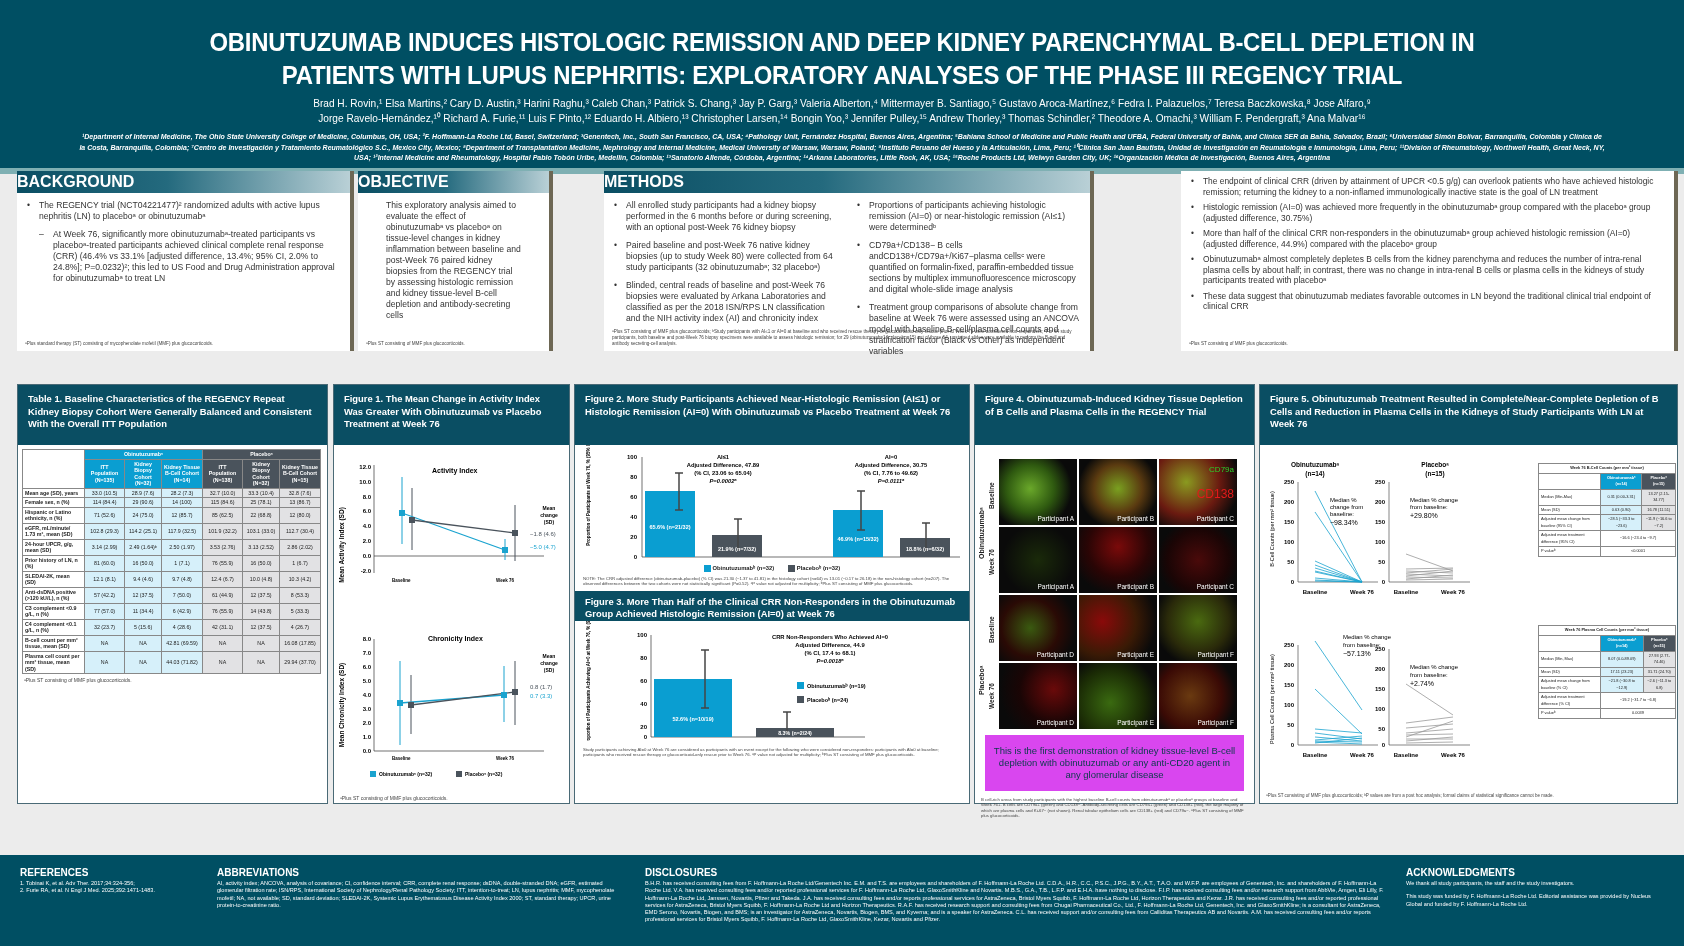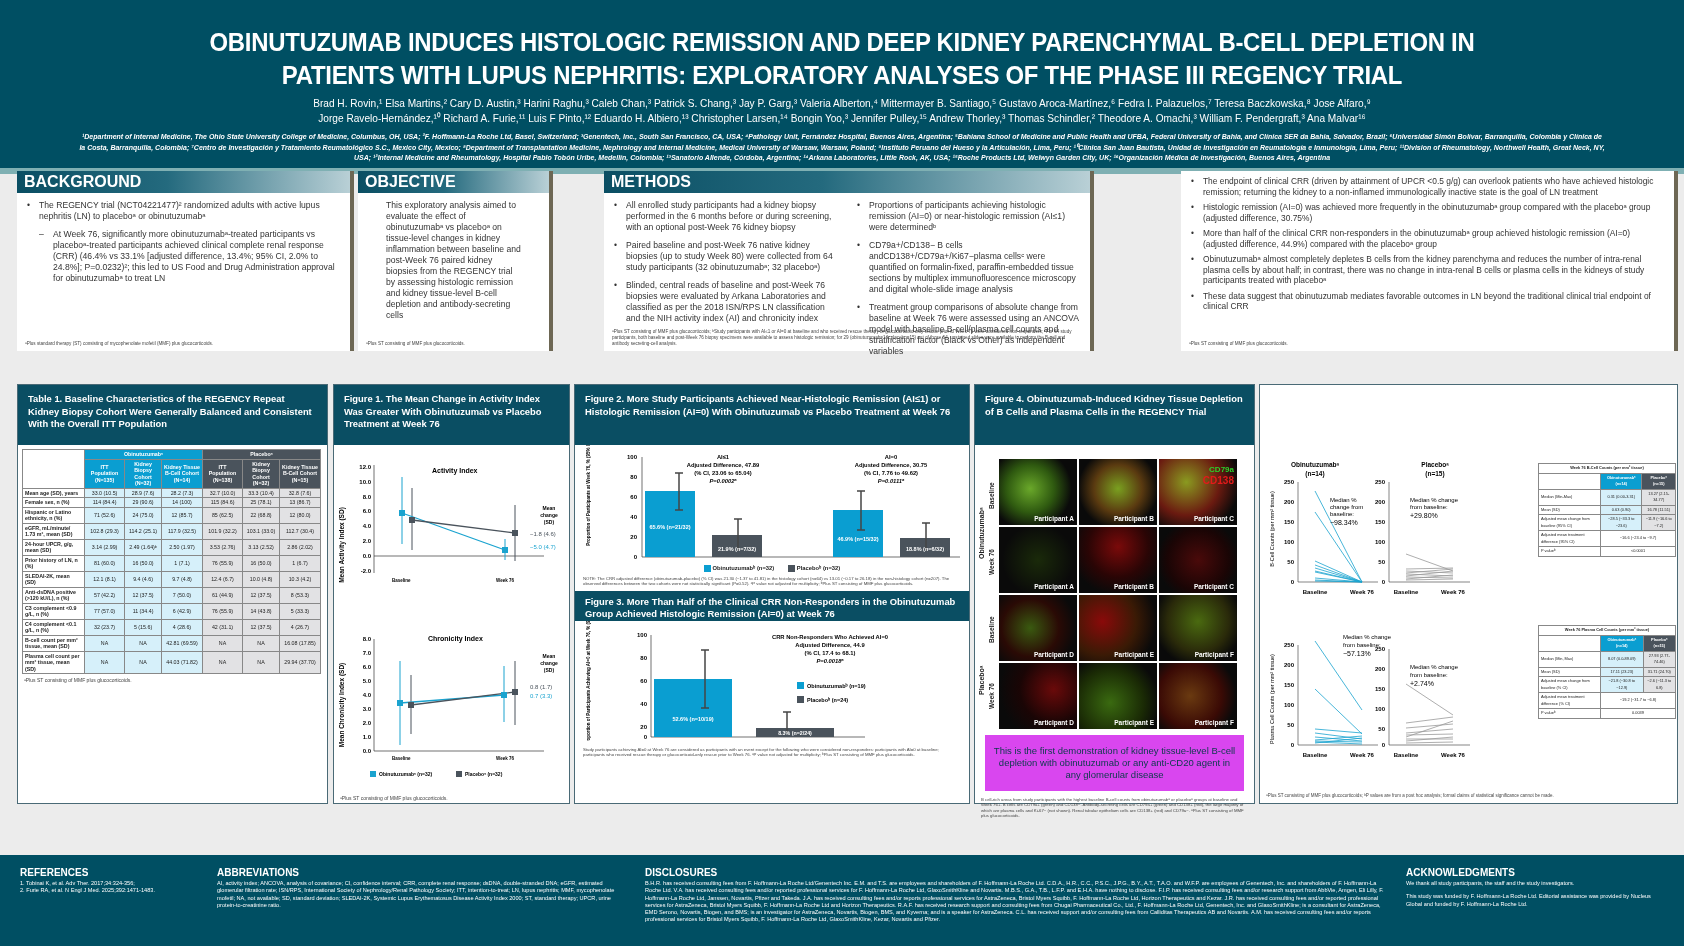--- a/index.html
+++ b/index.html
@@ -4,21 +4,21 @@
 <style>
 *{box-sizing:border-box;margin:0;padding:0}
 body{width:1684px;height:946px;background:#004f63;font-family:"Liberation Sans",sans-serif;color:#222;overflow:hidden;position:relative}
 .header{height:168px;text-align:center;color:#fff;padding-top:26px}
 .title{font-family:"Liberation Sans",sans-serif;font-weight:bold;font-size:26px;line-height:33px;letter-spacing:-0.3px;transform:scaleX(0.92)}
 .authors{font-size:11.5px;margin-top:4px;line-height:15px;transform:scaleX(0.88)}
 .affil{font-size:7.6px;font-style:italic;font-weight:bold;margin-top:6px;line-height:10.5px;padding:0 12px;transform:scaleX(0.92)}
 .main{position:absolute;top:168px;left:0;width:1684px;height:687px;background:#ececec}
 .topband{position:absolute;top:0;left:0;width:1684px;height:6px;background:#7fb0b3}
 .box{position:absolute;background:#fff;border-right:4px solid #6d6754;}
-.sechead{height:22px;color:#fff;font-weight:bold;font-size:16px;padding-left:7px;line-height:22px;background:linear-gradient(90deg,#0a4e63 0%,#246a7e 45%,#b9d0d6 100%)}
+.sechead{height:22px;color:#fff;font-weight:bold;font-size:16px;line-height:22px;background:linear-gradient(90deg,#0a4e63 0%,#246a7e 45%,#b9d0d6 100%)}
 .sechead.concl{background:linear-gradient(90deg,#5fa396 0%,#8ebfb6 50%,#d8e9e6 100%)}
 .bul{font-size:8.6px;line-height:11px;color:#333;padding:0 8px}
 .bul li{list-style:none;position:relative;padding-left:14px;margin-top:7px}
 .bul li:before{content:"•";position:absolute;left:2px}
 .bul li.sub{padding-left:28px}
 .bul li.sub:before{content:"–";left:14px}
 .fn{position:absolute;bottom:4px;left:8px;right:8px;font-size:4.6px;color:#444;line-height:6px}
 .results-bar{position:absolute;top:190px;left:17px;width:1661px;height:20px;background:linear-gradient(90deg,#004f63 0%,#1d6377 40%,#c4d8dc 100%);color:#fff;font-weight:bold;font-size:15px;line-height:20px;padding-left:7px}
 .panel{position:absolute;top:216px;background:#fff;border:1px solid #4a6a76}
 .phead{background:#0a4e63;color:#fff;font-weight:bold;font-size:9.4px;line-height:12.5px;padding:8px 10px 0 10px}
@@ -29,21 +29,21 @@
 .obh{background:#0a9ed1;color:#fff;font-weight:bold}
 .plh{background:#4a535c;color:#fff;font-weight:bold}
 .small{font-size:5px;color:#444;line-height:6.2px}
 .callout{background:#d946ef;color:#0a3a4a;font-size:9.5px;text-align:center;line-height:12px;padding:10px 6px;margin:6px 10px}
 .footer{position:absolute;top:855px;left:0;width:1684px;height:91px;color:#fff}
 .footer h4{font-size:10px;font-weight:bold;margin-bottom:2px}
 .footer p{font-size:5.6px;line-height:7.3px}
 .fcol{position:absolute;top:12px}
 .histo{display:grid;grid-template-columns:repeat(3,78px);grid-template-rows:repeat(4,66px);gap:2px;margin-left:24px}
 .histo div{background:#0b0b0b;position:relative;overflow:hidden}
-.histo span{position:absolute;right:3px;bottom:3px;color:#fff;font-weight:bold;font-size:6.5px}
+.histo span{position:absolute;right:3px;bottom:3px;color:#fff;font-weight:normal;font-size:6.5px}
 </style>
 </head>
 <body>
 
 <div class="header">
   <div class="title">
     <div>OBINUTUZUMAB INDUCES HISTOLOGIC REMISSION AND DEEP KIDNEY PARENCHYMAL B-CELL DEPLETION IN</div>
     <div>PATIENTS WITH LUPUS NEPHRITIS: EXPLORATORY ANALYSES OF THE PHASE III REGENCY TRIAL</div>
   </div>
   <div class="authors">
@@ -403,21 +403,21 @@
       <div style="position:absolute;left:1px;top:40px;transform:rotate(-90deg);transform-origin:left top;font-size:7px;font-weight:bold;width:1px"></div>
       <div class="histo">
         <div style="background:radial-gradient(circle at 40% 45%,#6aa82a 0%,#2f5a10 40%,#0a0a0a 70%)">
             <span>Participant A</span>
           </div>
         <div style="background:radial-gradient(circle at 50% 45%,#7aa020 0%,#5a3a10 45%,#0a0a0a 75%)">
             <span>Participant B</span>
           </div>
         <div style="background:radial-gradient(circle at 35% 35%,#8a9a20 0%,#6a1a10 50%,#0a0a0a 80%)">
             <span style="top:6px;bottom:auto;color:#2bd12b;font-size:8px">CD79a</span>
-            <span style="top:16px;bottom:auto;color:#e21a1a;font-size:10px">CD138</span>
+            <span style="top:28px;bottom:auto;color:#e21a1a;font-size:12px">CD138</span>
             <span>Participant C</span>
           </div>
         <div style="background:radial-gradient(circle at 50% 50%,#1a2a0a 0%,#0a0a0a 70%)">
             <span>Participant A</span>
           </div>
         <div style="background:radial-gradient(circle at 50% 30%,#7a0a0a 0%,#2a0505 50%,#0a0a0a 80%)">
             <span>Participant B</span>
           </div>
         <div style="background:radial-gradient(circle at 50% 50%,#4a0a0a 0%,#1a0505 60%,#0a0a0a 80%)">
             <span>Participant C</span>
@@ -446,20 +446,21 @@
       <div style="position:absolute;left:13px;top:50px;transform:rotate(-90deg);transform-origin:0 0;font-size:6.5px;font-weight:bold">Baseline</div>
       <div style="position:absolute;left:13px;top:116px;transform:rotate(-90deg);transform-origin:0 0;font-size:6.5px;font-weight:bold">Week 76</div>
       <div style="position:absolute;left:13px;top:184px;transform:rotate(-90deg);transform-origin:0 0;font-size:6.5px;font-weight:bold">Baseline</div>
       <div style="position:absolute;left:13px;top:250px;transform:rotate(-90deg);transform-origin:0 0;font-size:6.5px;font-weight:bold">Week 76</div>
     </div>
     <div class="callout">This is the first demonstration of kidney tissue-level B-cell depletion with obinutuzumab or any anti-CD20 agent in any glomerular disease</div>
     <div class="small" style="padding:0 6px;font-size:4.3px;line-height:5.3px">B cell-rich areas from study participants with the highest baseline B-cell counts from obinutuzumabᵃ or placeboᵃ groups at baseline and Week 76+. B cells are CD79a+ (green) and CD138−. Antibody-secreting cells are CD79a+ (green) and CD138+ (red), the large majority of which are plasma cells and Ki-67− (not shown). Renal tubular epithelium cells are CD138+ (red) and CD79a−. ᵃPlus ST consisting of MMF plus glucocorticoids.</div>
   </div>
 
   <div class="panel" style="left:1259px;width:419px;height:420px">
+    <div class="phead" style="height:60px">Figure 5. Obinutuzumab Treatment Resulted in Complete/Near-Complete Depletion of B Cells and Reduction in Plasma Cells in the Kidneys of Study Participants With LN at Week 76</div>
     <svg width="268" height="330" style="position:absolute;left:0;top:64px">
       <g font-size="6.5" font-weight="bold" text-anchor="middle">
         <text x="55" y="18">Obinutuzumabᵃ</text>
           <text x="55" y="27">(n=14)</text>
         <text x="175" y="18">Placeboᵃ</text>
           <text x="175" y="27">(n=15)</text>
       </g>
       <text transform="translate(14,80) rotate(-90)" font-size="5.5" text-anchor="middle">B-Cell Counts (per mm² tissue)</text>
       <g font-size="6" font-weight="bold" text-anchor="end">
         <text x="34" y="35">250</text>

